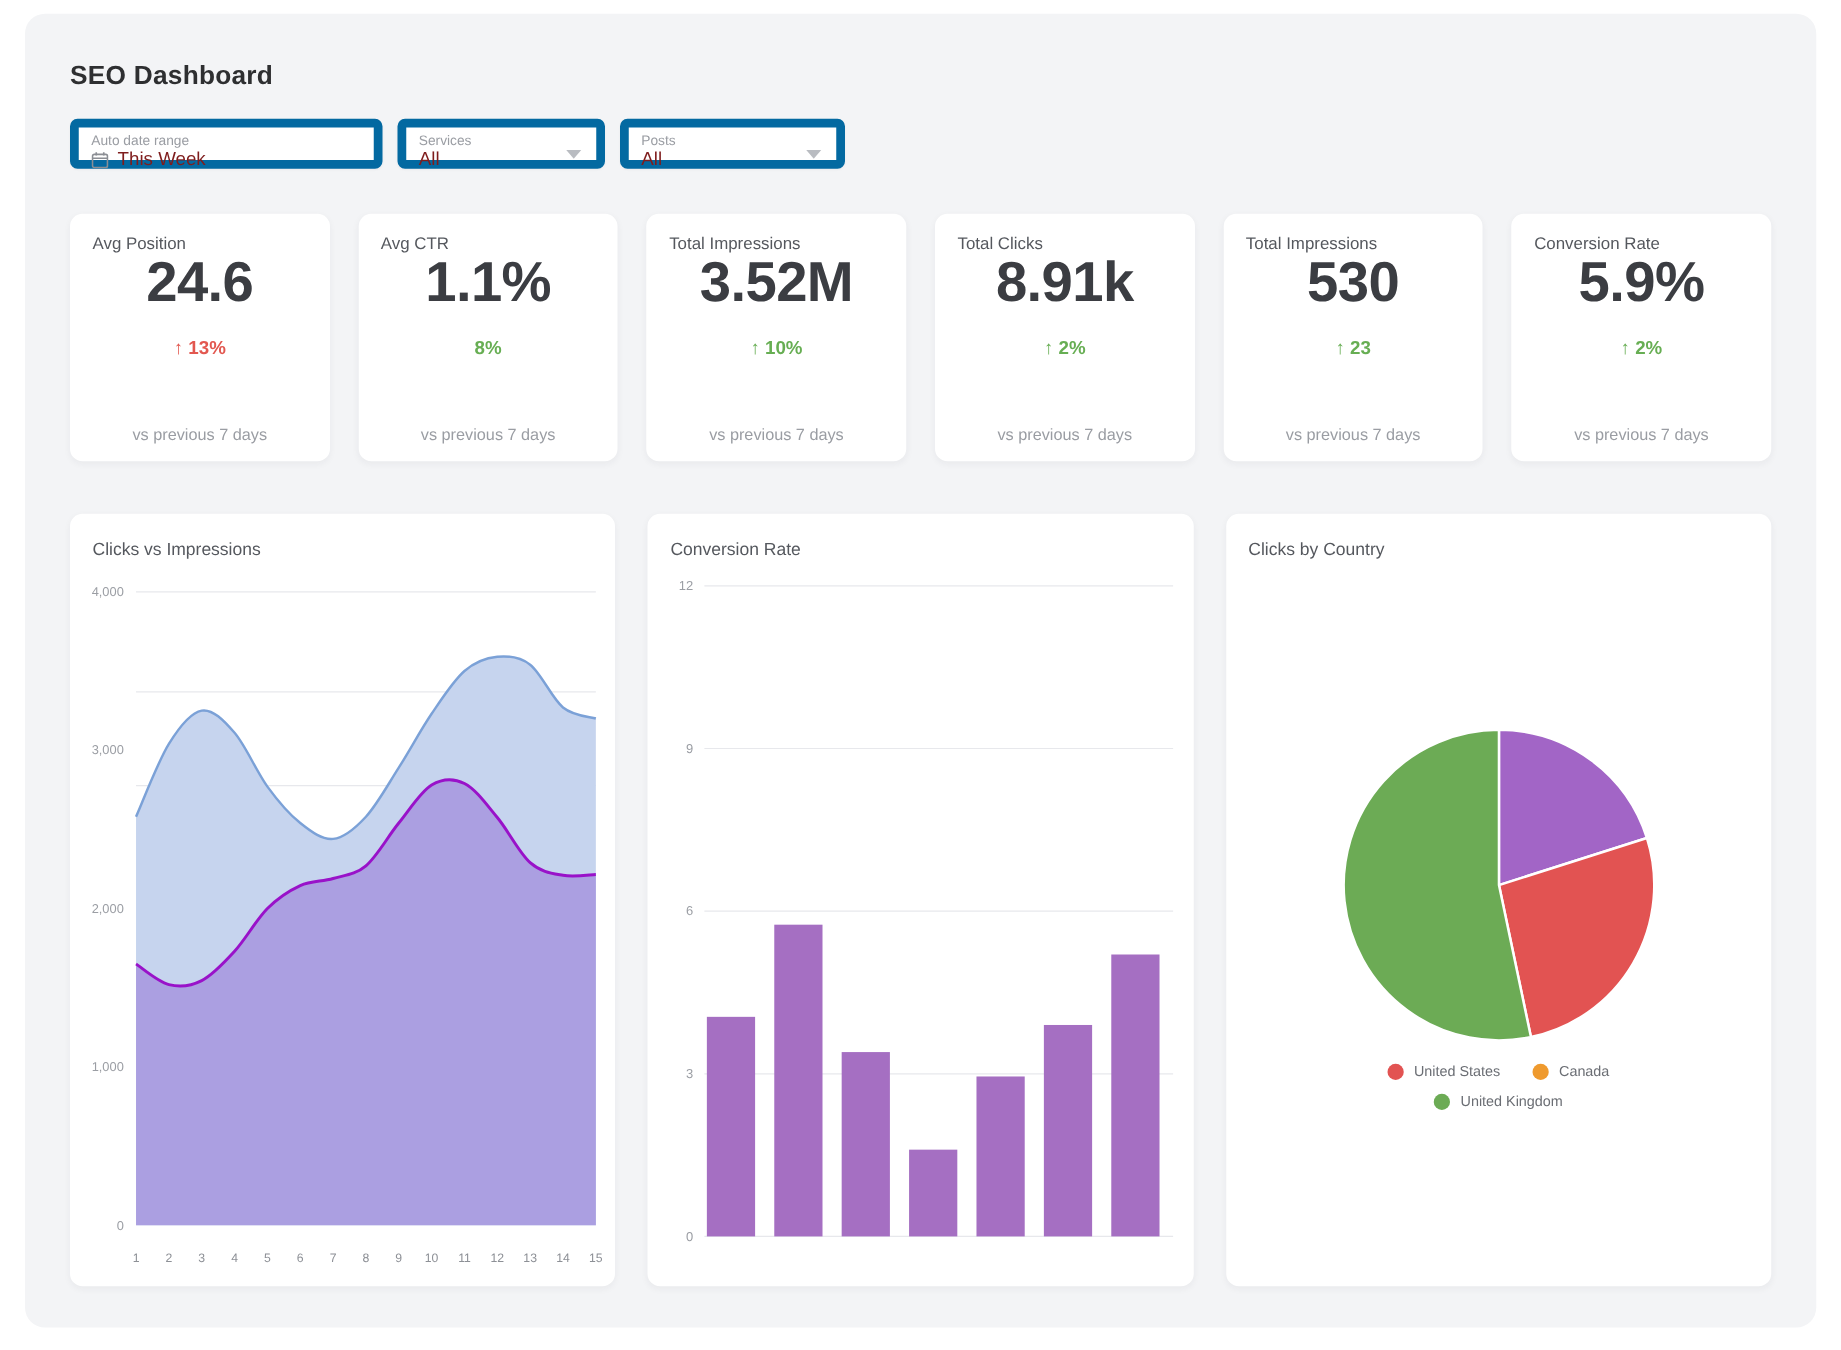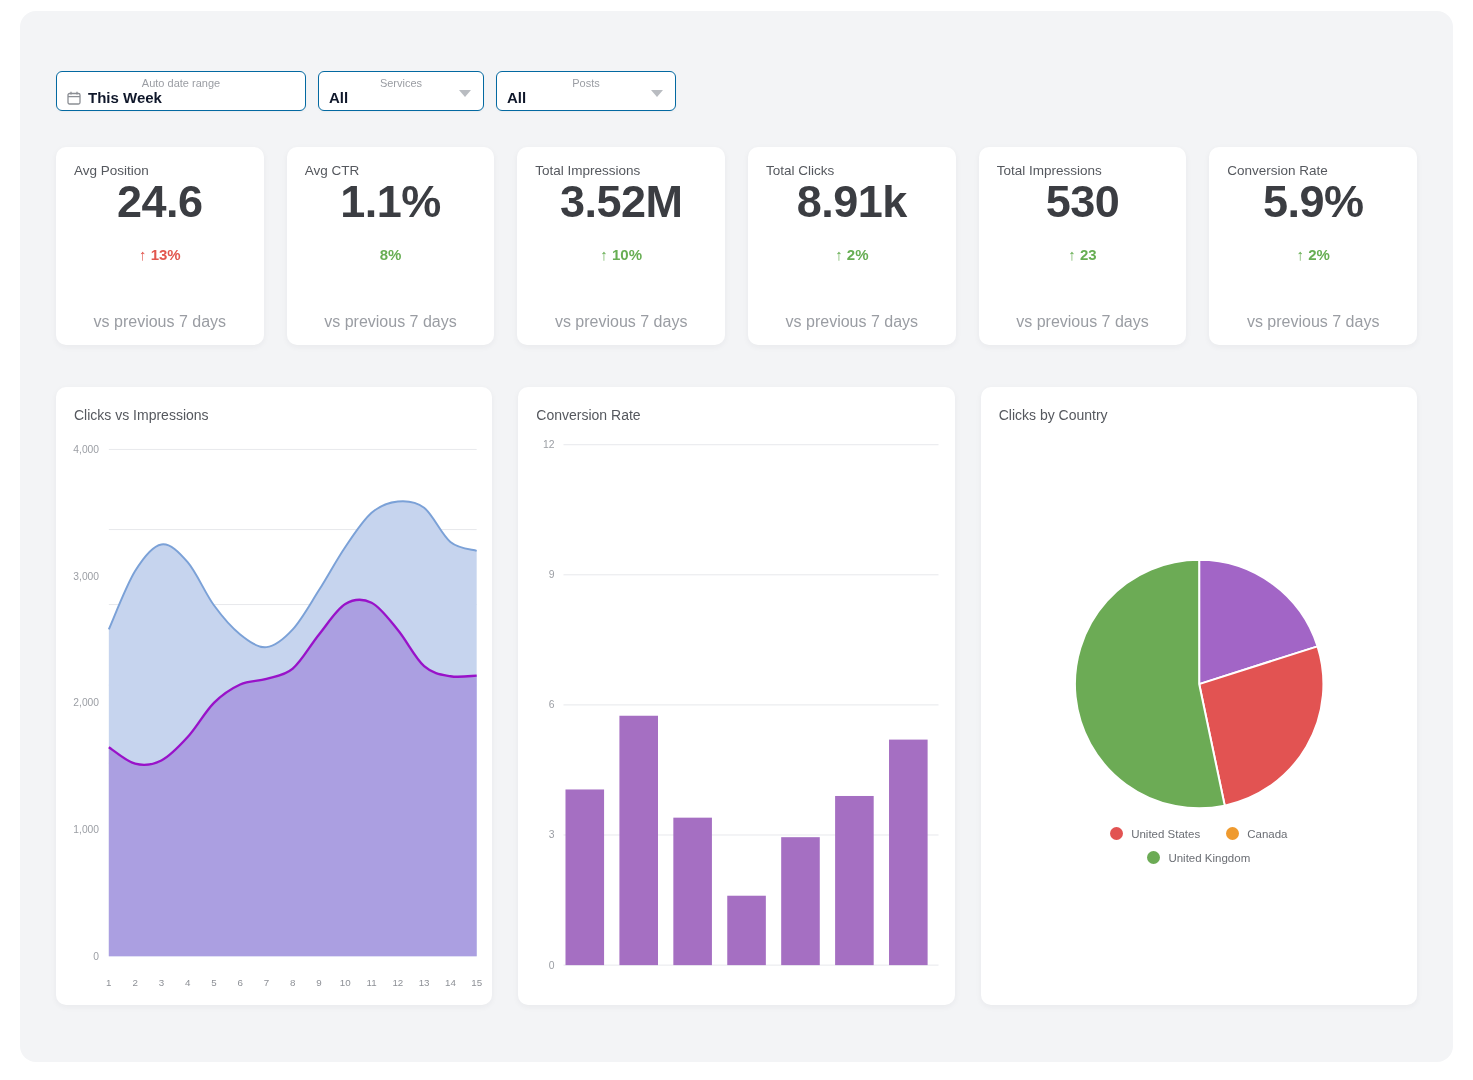--- a/index.html
+++ b/index.html
@@ -4,39 +4,39 @@
 <style>
   * { margin:0; padding:0; box-sizing:border-box; }
   html,body { width:1473px; height:1080px; background:#ffffff; overflow:hidden;
     font-family:"Liberation Sans","DejaVu Sans",sans-serif; }
   .panel { position:absolute; left:20px; top:11px; width:1433px; height:1051px;
     background:#f3f4f6; border-radius:16px; padding:38px 36px 0 36px; }
   .page-title { font-size:21px; font-weight:600; color:#2e2f31; letter-spacing:.2px; }
 
   
   .filters { display:flex; gap:12px; margin-top:22px; }
-  .filter { background:#fff; border:1px solid #0369a1; border-radius:6px; height:40px;
-    padding:5px 10px 4px 10px; box-shadow:0 1px 2px rgba(30,35,60,.04); cursor:pointer; position:relative;text-align:center; }
+  .filter { background:#fff; border:7px solid #0369a1; border-radius:6px; height:40px;
+    padding:5px 10px 4px 10px; box-shadow:0 1px 2px rgba(30,35,60,.04); cursor:pointer; position:relative; }
   .filter .flabel { font-size:11px; color:#9a9da3; line-height:12px; }
-  .filter .fvalue { font-size:15px; color:#0f172a; font-weight:700; line-height:18px; display:flex; align-items:center; gap:7px; }
+  .filter .fvalue { font-size:15px; color:#7f1d1d; font-weight:400; line-height:18px; display:flex; align-items:center; gap:7px; }
   .filter.daterange { width:250px; }
   .filter.services { width:166px; }
   .filter.posts { width:180px; }
   .caret { position:absolute; right:12px; top:18px; width:0; height:0;
     border-left:6px solid transparent; border-right:6px solid transparent; border-top:7px solid #b9bcc1; }
   .cal { color:#8b8e94; display:inline-flex; }
 
   
   .kpis { display:grid; grid-template-columns:repeat(6,1fr); gap:23px; margin-top:36px; }
   .kpi { background:#fff; border-radius:10px; height:198px; padding:16px 18px 14px 18px;
     box-shadow:0 2px 6px rgba(30,35,60,.05); display:flex; flex-direction:column; align-items:center; }
   .kpi .klabel { font-size:13.5px; color:#55585e; align-self:flex-start;text-align:center; }
   .kpi .kvalue { font-size:45px; font-weight:700; color:#3b3d42; line-height:48px; letter-spacing:-.5px; }
   .kpi .kdelta { font-size:15px; font-weight:700; margin-top:20px; }
-  .kpi .kfoot { font-size:16px; color:#9a9da3; margin-top:auto;text-align:center; }
+  .kpi .kfoot { font-size:13px; color:#9a9da3; margin-top:auto;text-align:center; }
 
   
   .charts { display:grid; grid-template-columns:repeat(3,1fr); gap:26px; margin-top:42px; }
   .chart-card { position:relative; background:#fff; border-radius:10px; height:618px;
     box-shadow:0 2px 6px rgba(30,35,60,.05); overflow:hidden; }
   .chart-title { position:absolute; left:18px; top:20px; font-size:14px; color:#55585e; }
   .chart-card svg { position:absolute; left:0; top:0; width:100%; height:100%; }
 
   .pie-legend { position:absolute; left:0; top:440px; width:100%; display:flex; flex-wrap:wrap;
     justify-content:center; column-gap:26px; row-gap:11px; padding:0 70px; }
@@ -44,20 +44,21 @@
   .legend-dot { width:13px; height:13px; border-radius:50%; }
   .legend-label { font-size:11.5px; color:#6b6e74; }
 
   text { font-family:"Liberation Sans","DejaVu Sans",sans-serif; }
 </style>
 </head>
 <body>
 
 <div class="panel">
 
+  <div class="page-title">SEO Dashboard</div>
 
   <div class="filters">
     <div class="filter daterange">
       <div class="flabel">Auto date range</div>
       <div class="fvalue">
         <span class="cal">
           <svg width="14" height="14" viewBox="0 0 14 14">
               <rect x="1" y="2.5" width="12" height="10.5" rx="1.5" fill="none" stroke="currentColor" stroke-width="1.3"></rect>
               <line x1="1" y1="5.6" x2="13" y2="5.6" stroke="currentColor" stroke-width="1.3"></line>
               <line x1="4" y1="0.8" x2="4" y2="3.4" stroke="currentColor" stroke-width="1.3"></line>

